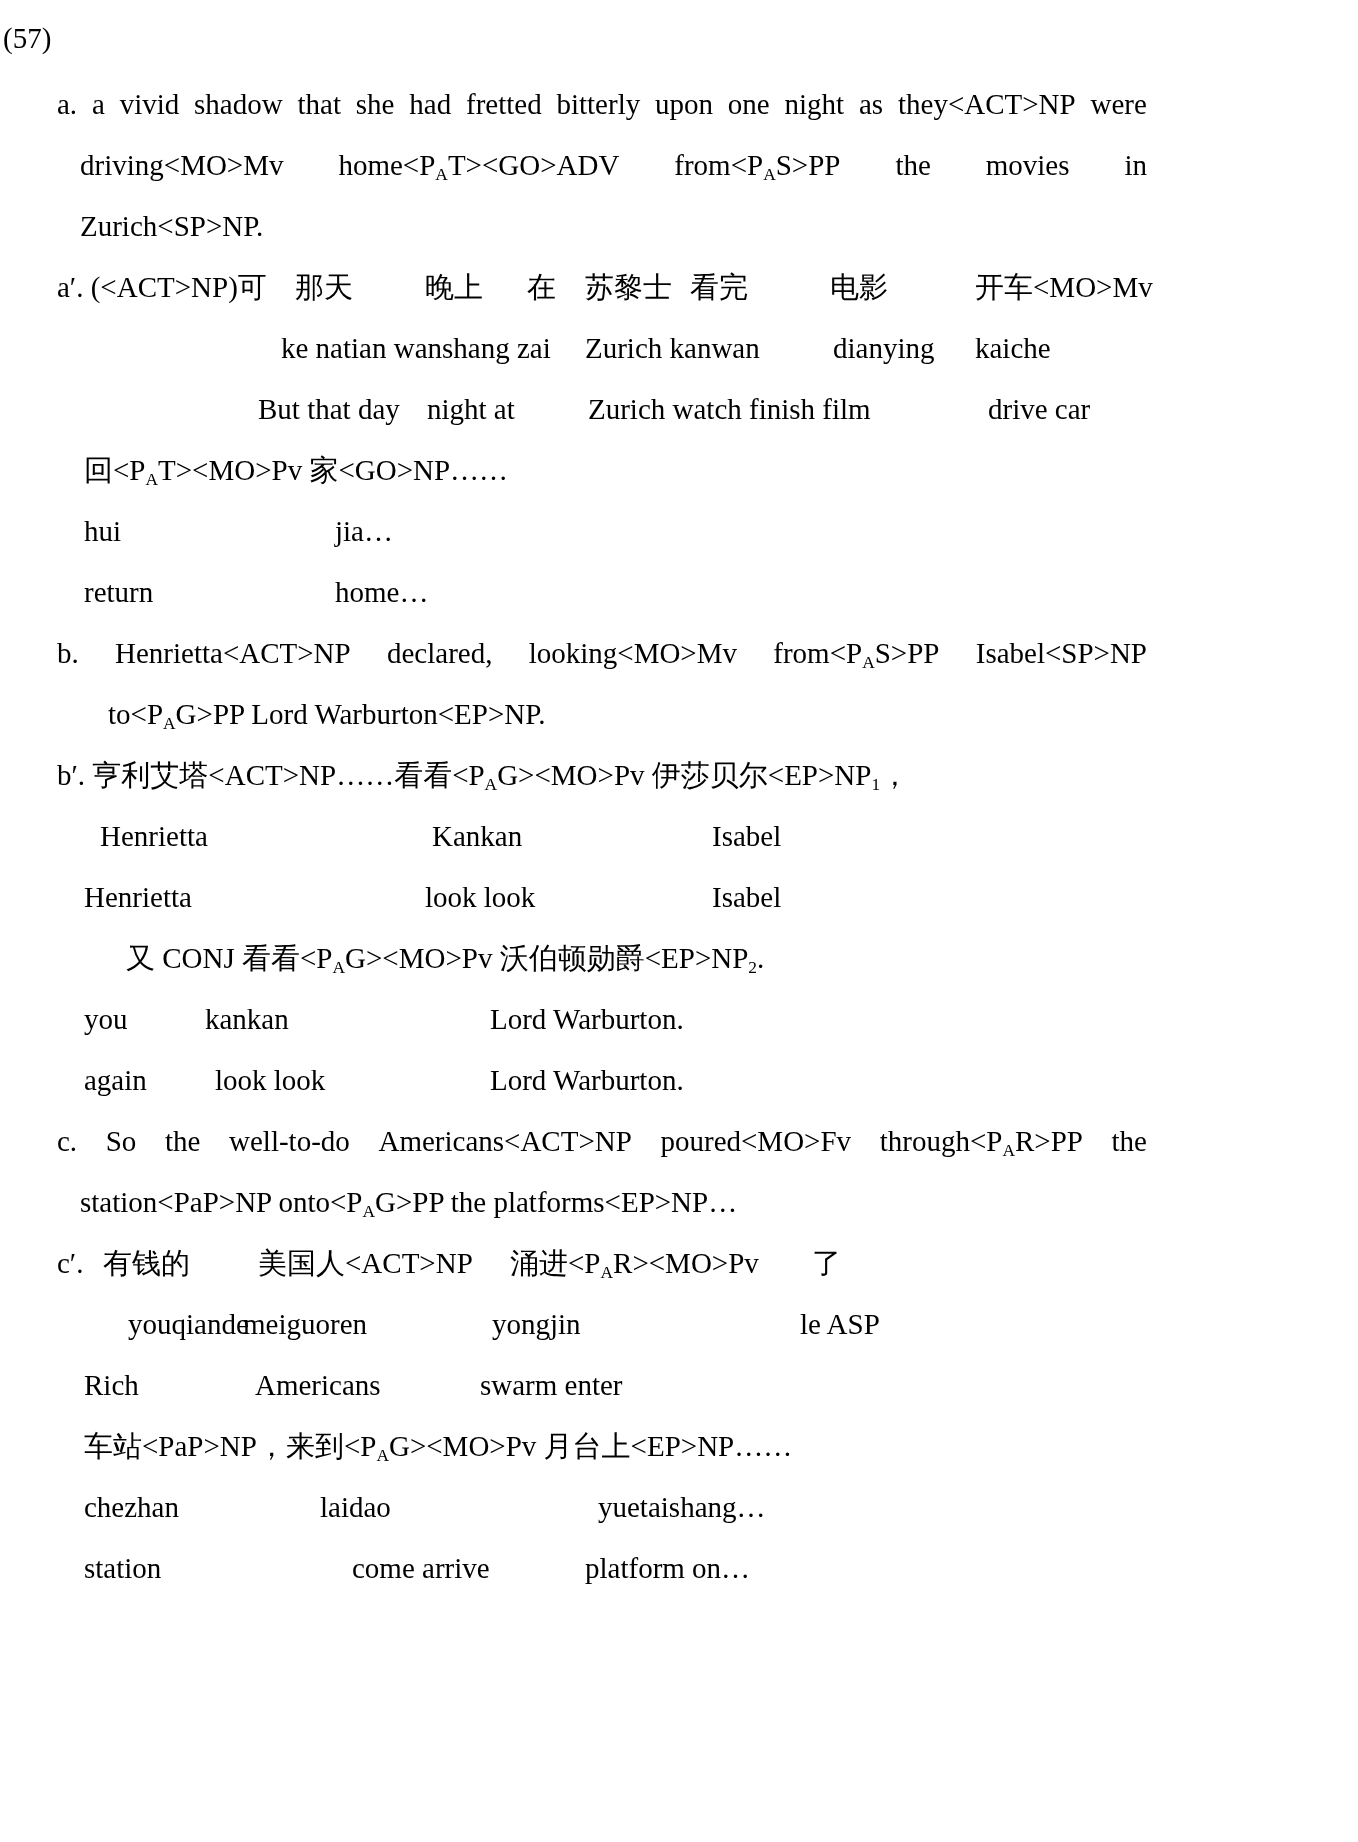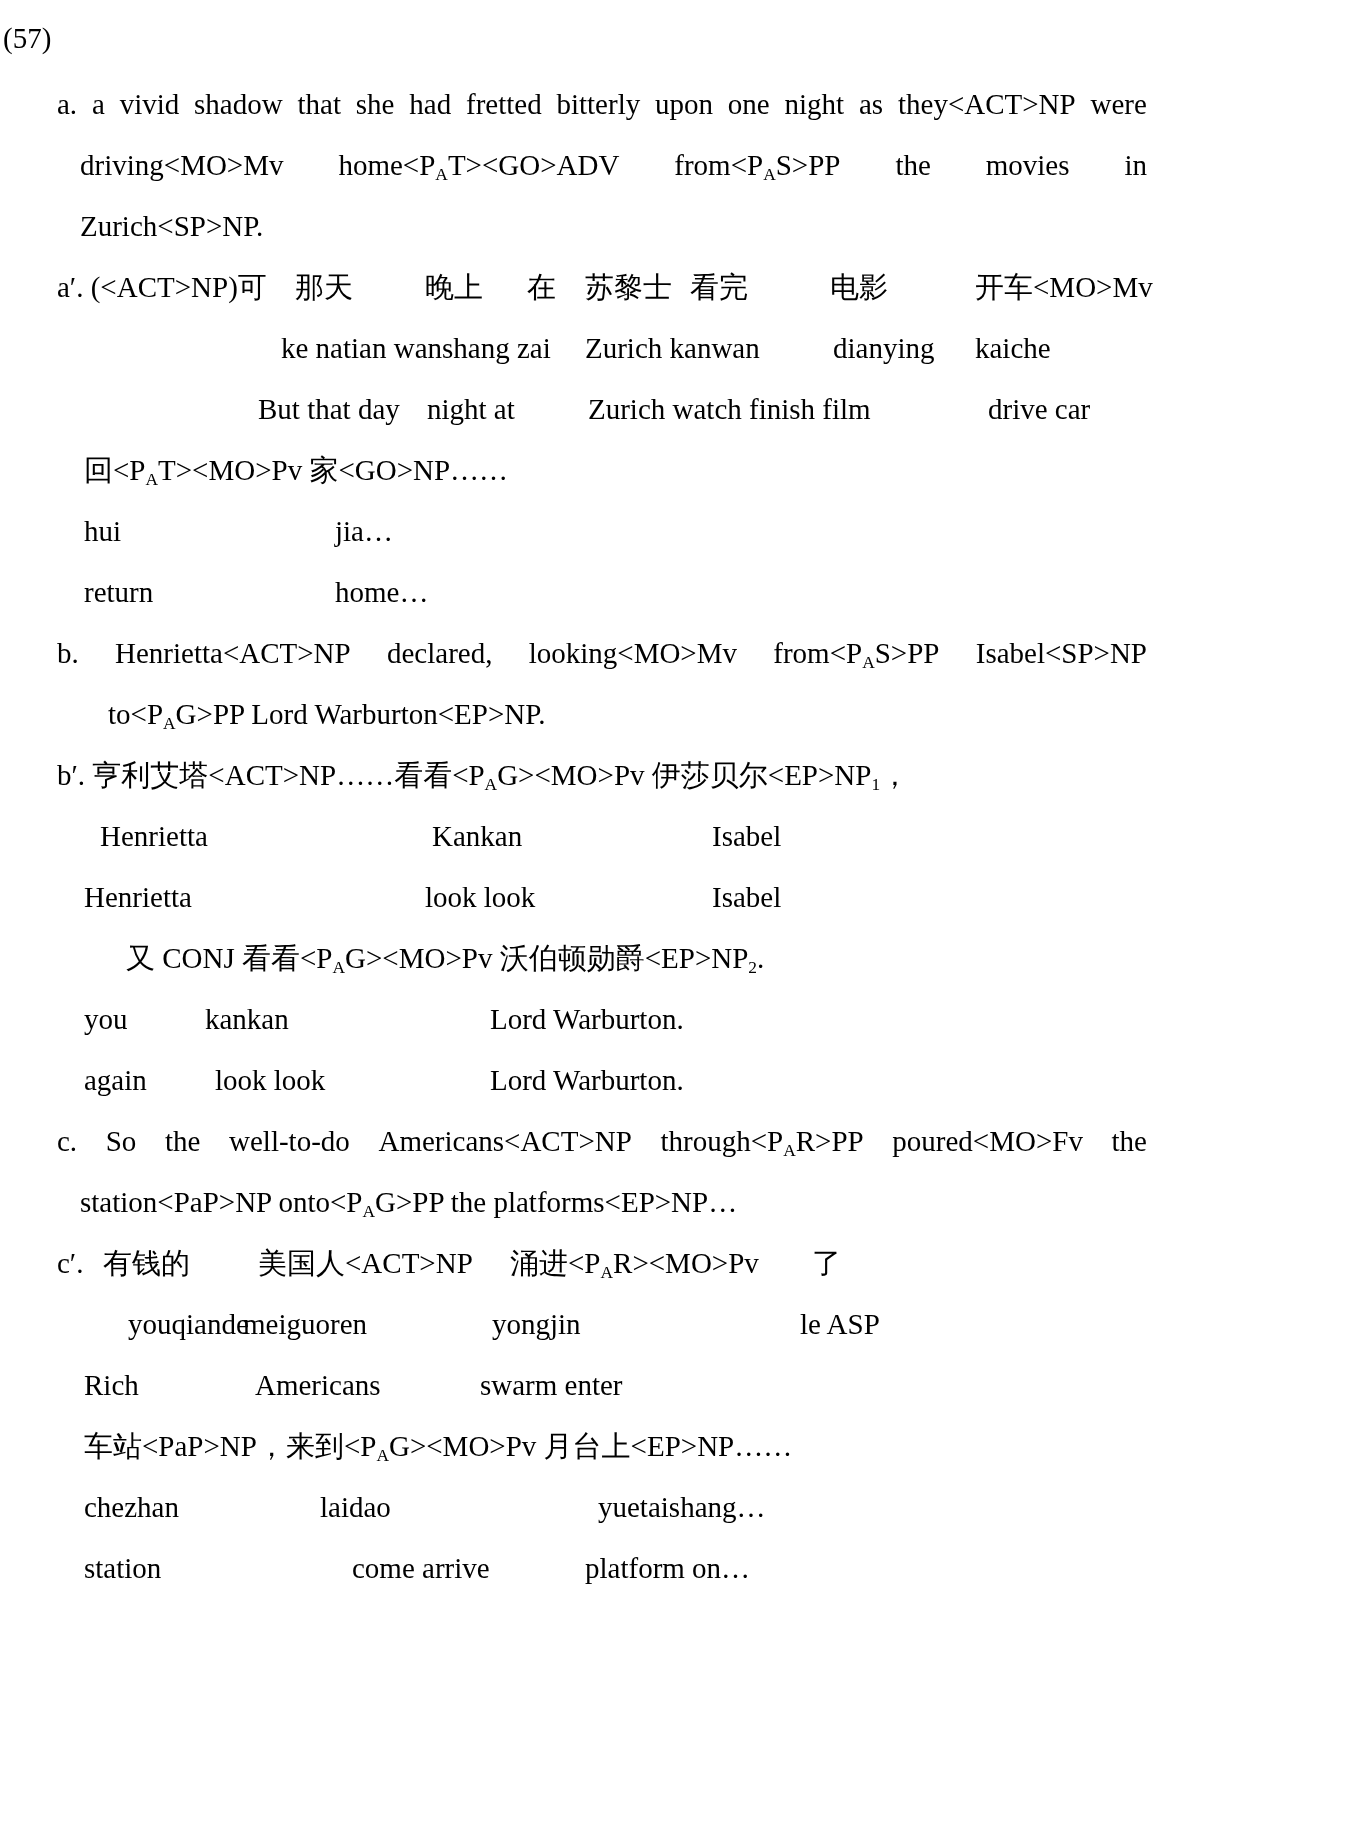--- a/index.html
+++ b/index.html
@@ -152,22 +152,22 @@
         <span class="chunk tok" style="left: 84px;"><span>again</span></span>
         <span class="chunk tok" style="left: 215px;"><span>look look</span></span>
         <span class="chunk tok" style="left: 490px;"><span>Lord Warburton.</span></span>
       </div>
       <div class="row flex" style="margin-left: 57px; width: 1090px;">
         <span class="chunk"><span>c.</span></span>
         <span class="chunk"><span>So</span></span>
         <span class="chunk"><span>the</span></span>
         <span class="chunk"><span>well-to-do</span></span>
         <span class="chunk"><span>Americans&lt;ACT&gt;NP</span></span>
+        <span class="chunk"><span>poured&lt;MO&gt;Fv</span></span>
         <span class="chunk"><span>through&lt;P</span><span class="sub">A</span><span>R&gt;PP</span></span>
-        <span class="chunk"><span>poured&lt;MO&gt;Fv</span></span>
         <span class="chunk"><span>the</span></span>
       </div>
       <div class="row">
         <span class="chunk tok" style="left: 80px;"><span>station&lt;PaP&gt;NP onto&lt;P</span><span class="sub">A</span><span>G&gt;PP the platforms&lt;EP&gt;NP…</span></span>
       </div>
       <div class="row">
         <span class="chunk tok" style="left: 57px;"><span>c′.</span></span>
         <span class="chunk tok" style="left: 103px;"><span>有钱的</span></span>
         <span class="chunk tok" style="left: 258px;"><span>美国人&lt;ACT&gt;NP</span></span>
         <span class="chunk tok" style="left: 510px;"><span>涌进&lt;P</span><span class="sub">A</span><span>R&gt;&lt;MO&gt;Pv</span></span>

